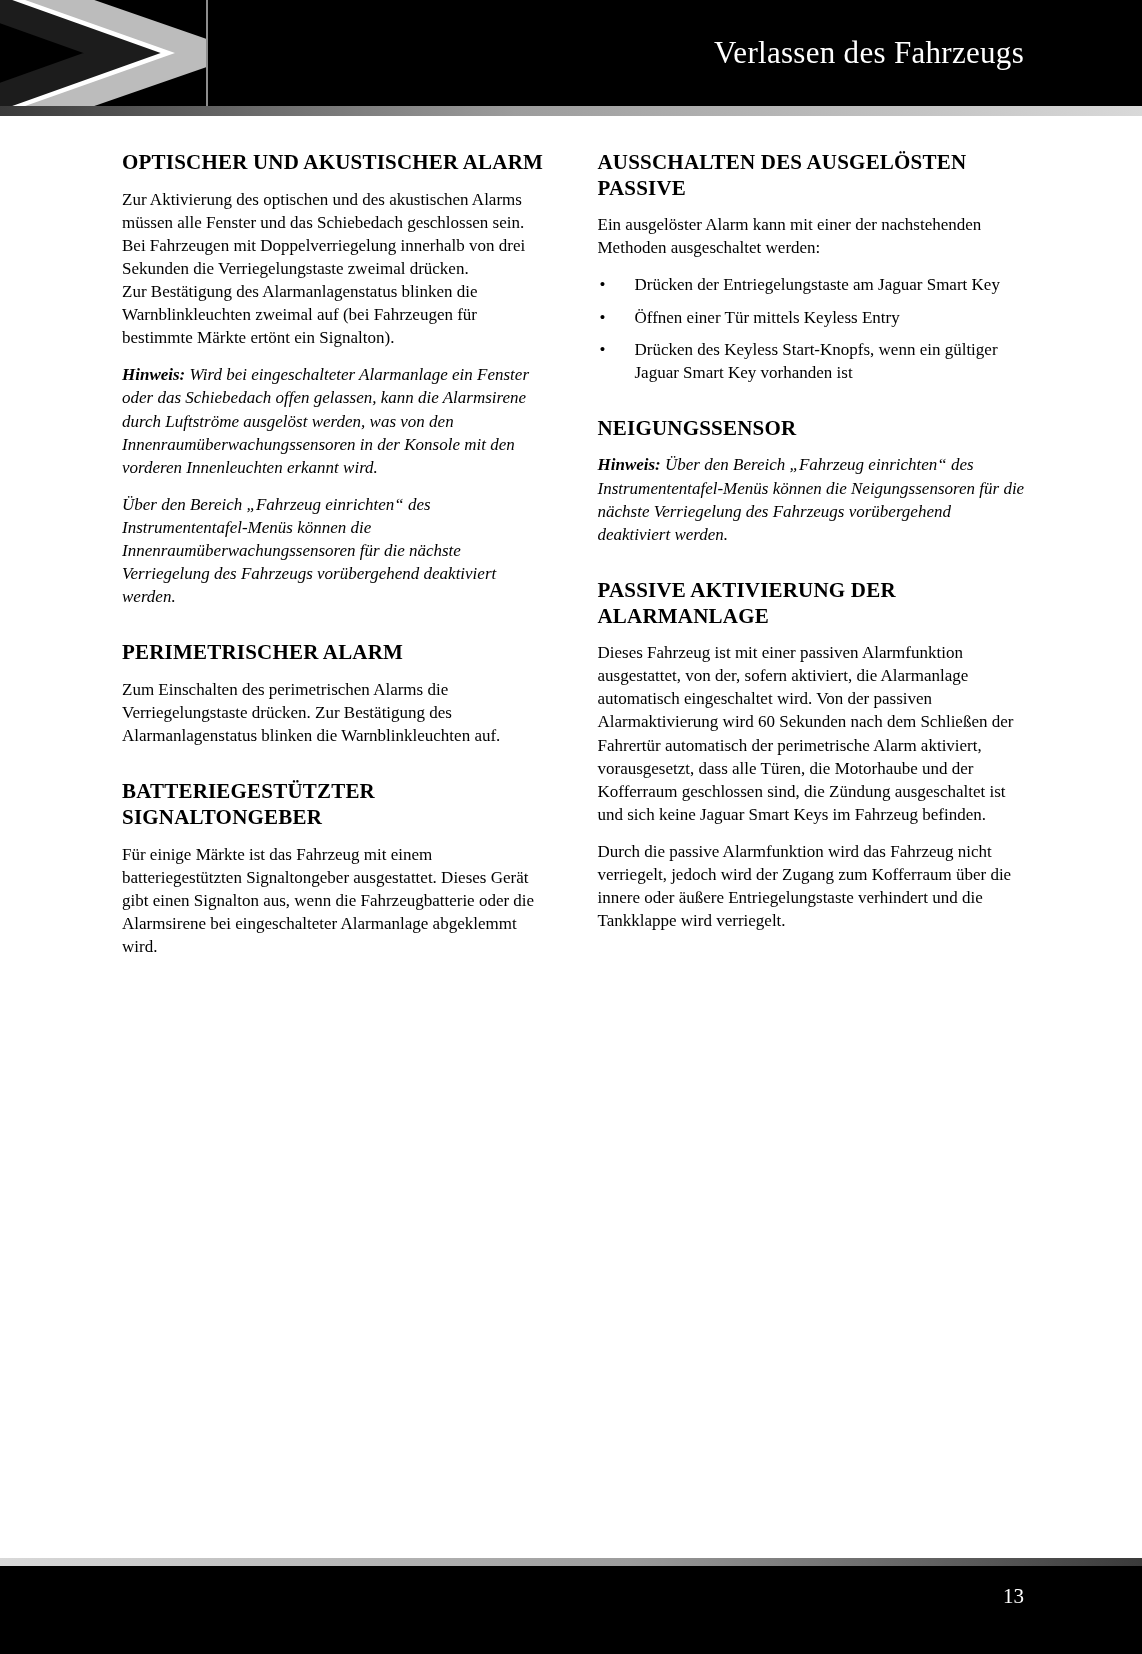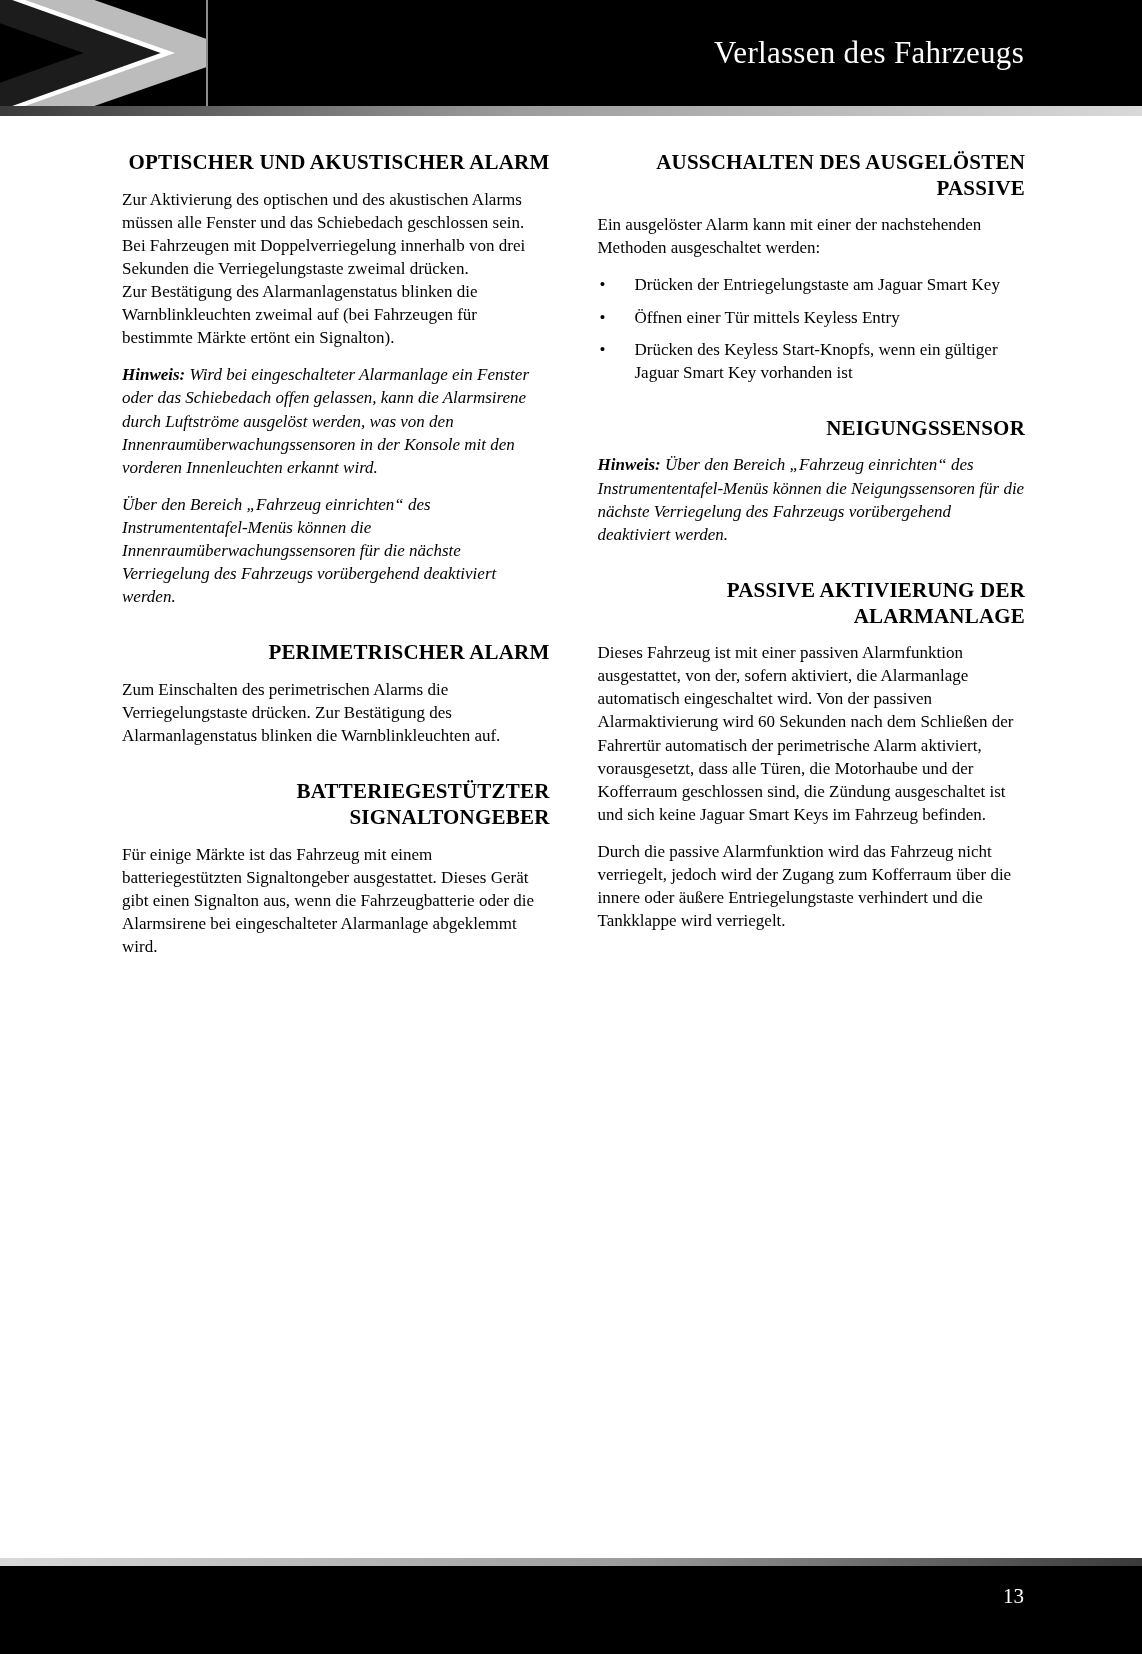--- a/index.html
+++ b/index.html
@@ -60,21 +60,20 @@
     gap: 48px;
   }
   .col { flex: 1 1 0; min-width: 0; }
 
   h2.section-heading {
     font-size: 21px;
     font-weight: 700;
     line-height: 1.22;
     margin: 32px 0 12px 0;
     letter-spacing: 0.2px;
-    text-align: right;
   }
   .section:first-child h2.section-heading { margin-top: 0; }
 
   p.body-text {
     font-size: 17px;
     line-height: 1.36;
     margin: 0 0 14px 0;
   }
   p.prewrap { white-space: pre-line; }
   p.note { font-style: italic; }

